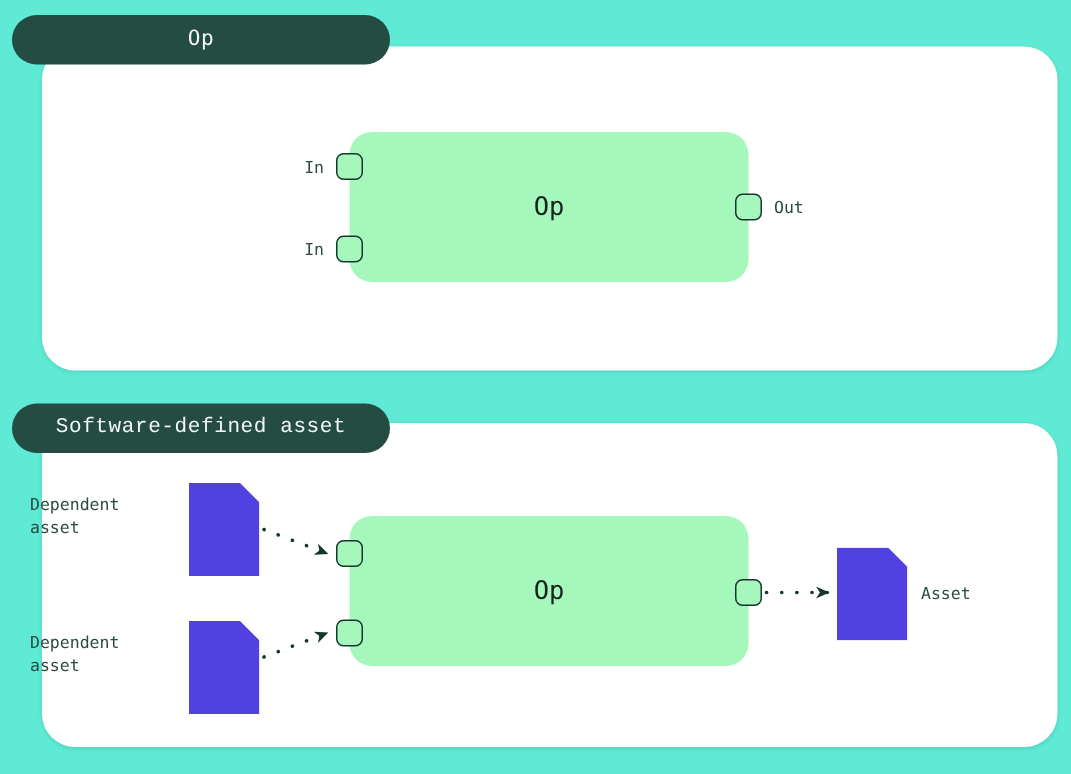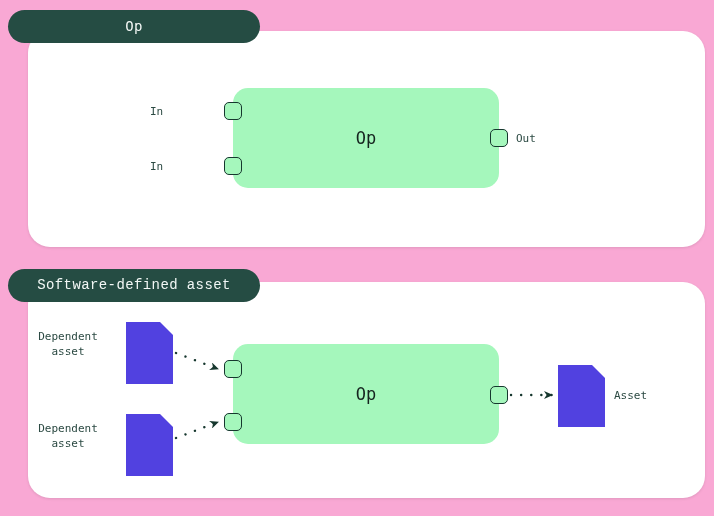--- a/index.html
+++ b/index.html
@@ -13,21 +13,21 @@
     position: relative;
     overflow: hidden;
     font-family: "DejaVu Sans Mono", "Liberation Mono", monospace;
   }
 
   .stage {
     position: absolute;
     left: 0; top: 0;
     width: 714px;
     height: 516px;
-    background: #f9a8d4;
+    background: #5eead4;
   }
 
   
   .panel {
     position: absolute;
   }
   .panel-card {
     position: absolute;
     background: #ffffff;
     border-radius: 22px;
@@ -83,39 +83,39 @@
     z-index: 6;
   }
 
   .port-label {
     position: absolute;
     font-size: 11px;
     color: #2c4a43;
     white-space: nowrap;
     z-index: 6;
   }
-  .port-label.right-align { text-align: left; }
+  .port-label.right-align { text-align: right; }
 
   
   .asset-icon {
     position: absolute;
     background: #5141e0;
     z-index: 4;
     clip-path: polygon(0 0, calc(100% - 13px) 0, 100% 13px, 100% 100%, 0 100%);
   }
 
   .asset-label {
     position: absolute;
     font-size: 11px;
     color: #2c4a43;
     line-height: 15px;
     white-space: pre;
     z-index: 4;
   }
-  .asset-label.right-align { text-align: center; }
+  .asset-label.right-align { text-align: left; }
 
   
   .connectors {
     position: absolute;
     left: 0; top: 0;
     width: 714px;
     height: 516px;
     z-index: 5;
     pointer-events: none;
     overflow: visible;

